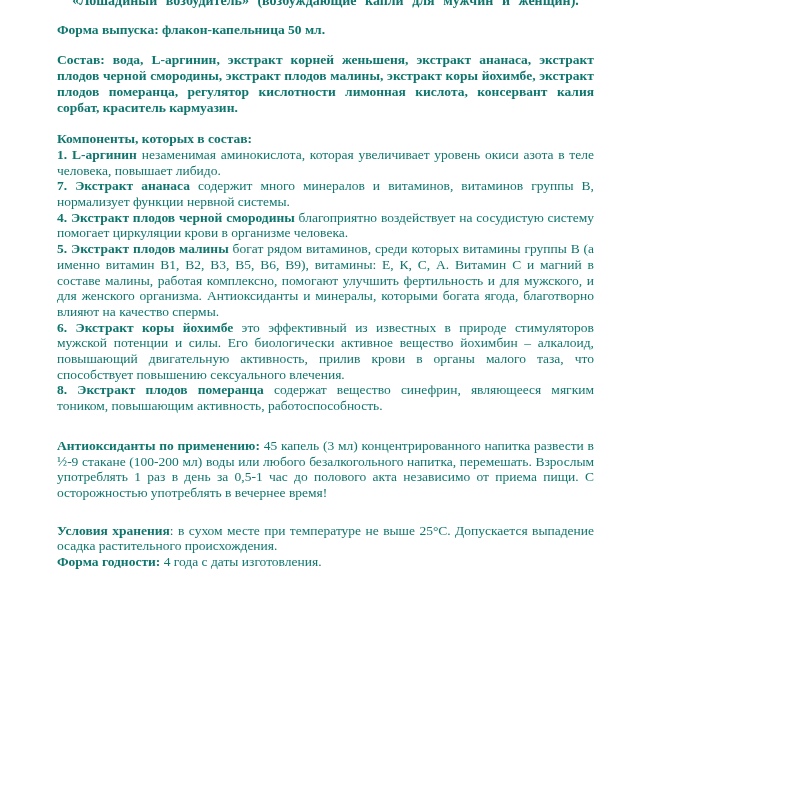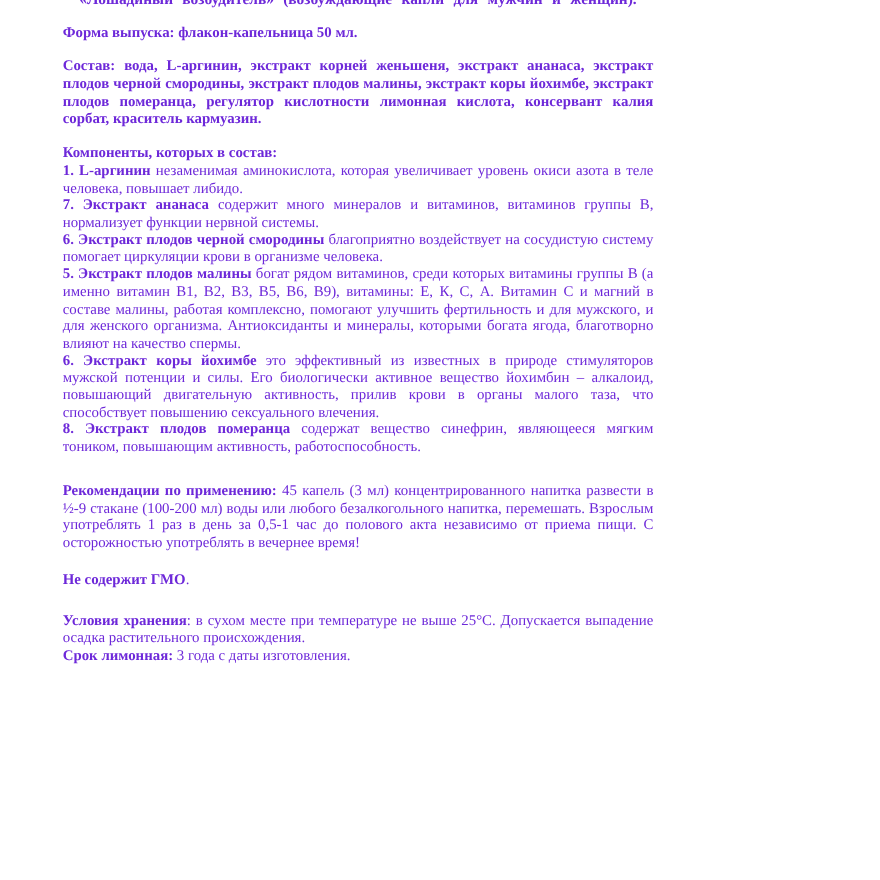--- a/index.html
+++ b/index.html
@@ -14,21 +14,21 @@
   }
   .page {
     box-sizing: border-box;
     width: 648px;
     height: 800px;
     padding: 0 54px 0 57px;
     overflow: hidden;
     font-family: "Liberation Serif", "DejaVu Serif", serif;
     font-size: 13.5px;
     line-height: 15.7px;
-    color: #6d28d9;
+    color: #0f766e;
   }
   .page p {
     margin: 0;
     text-align: justify;
   }
   .bold { font-weight: bold; }
   .title {
     margin-top: -7px !important;
     text-align: center !important;
     font-weight: bold;
@@ -57,41 +57,38 @@
 
   <p class="components-header">Компоненты, которых в состав:</p>
 
   <p>
     <span class="bold">1. L-аргинин</span><span> незаменимая аминокислота, которая увеличивает уровень окиси азота в теле человека, повышает либидо.</span>
   </p>
   <p>
     <span class="bold">7. Экстракт ананаса</span><span> содержит много минералов и витаминов, витаминов группы В, нормализует функции нервной системы.</span>
   </p>
   <p>
-    <span class="bold">6. Экстракт плодов черной смородины</span><span> благоприятно воздействует на сосудистую систему помогает циркуляции крови в организме человека.</span>
+    <span class="bold">4. Экстракт плодов черной смородины</span><span> благоприятно воздействует на сосудистую систему помогает циркуляции крови в организме человека.</span>
   </p>
   <p>
     <span class="bold">5. Экстракт плодов малины</span><span> богат рядом витаминов, среди которых витамины группы В (а именно витамин В1, В2, В3, В5, В6, В9), витамины: Е, К, С, А. Витамин С и магний в составе малины, работая комплексно, помогают улучшить фертильность и для мужского, и для женского организма. Антиоксиданты и минералы, которыми богата ягода, благотворно влияют на качество спермы.</span>
   </p>
   <p>
     <span class="bold">6. Экстракт коры йохимбе</span><span> это эффективный из известных в природе стимуляторов мужской потенции и силы. Его биологически активное вещество йохимбин – алкалоид, повышающий двигательную активность, прилив крови в органы малого таза, что способствует повышению сексуального влечения.</span>
   </p>
   <p>
     <span class="bold">8. Экстракт плодов померанца</span><span> содержат вещество синефрин, являющееся мягким тоником, повышающим активность, работоспособность.</span>
   </p>
 
   <p class="recommendations">
-    <span class="bold">Рекомендации по применению:</span><span> 45 капель (3 мл) концентрированного напитка развести в ½-9 стакане (100-200 мл) воды или любого безалкогольного напитка, перемешать. Взрослым употреблять 1 раз в день за 0,5-1 час до полового акта независимо от приема пищи. С осторожностью употреблять в вечернее время!</span>
+    <span class="bold">Антиоксиданты по применению:</span><span> 45 капель (3 мл) концентрированного напитка развести в ½-9 стакане (100-200 мл) воды или любого безалкогольного напитка, перемешать. Взрослым употреблять 1 раз в день за 0,5-1 час до полового акта независимо от приема пищи. С осторожностью употреблять в вечернее время!</span>
   </p>
 
-  <p class="gmo">
-    <span class="bold">Не содержит ГМО</span><span>.</span>
-  </p>
 
   <p class="storage">
     <span class="bold">Условия хранения</span><span>: в сухом месте при температуре не выше 25°С. Допускается выпадение осадка растительного происхождения.</span>
   </p>
 
   <p class="shelf">
-    <span class="bold">Срок лимонная:</span><span> 3 года с даты изготовления.</span>
+    <span class="bold">Форма годности:</span><span> 4 года с даты изготовления.</span>
   </p>
 
 </div>
 
 </body></html>

